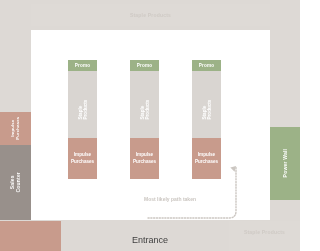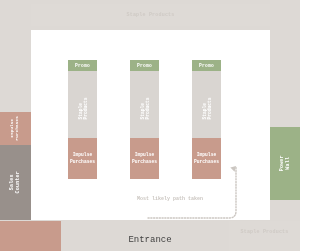--- a/index.html
+++ b/index.html
@@ -12,21 +12,20 @@
     background: #ffffff;
     font-family: "Liberation Sans", sans-serif;
     overflow: hidden;
   }
   #stage {
     position: relative;
     width: 300px;
     height: 251px;
     background: #ddd9d5;
     overflow: hidden;
-    font-family: Liberation Mono, monospace;
   }
 
   
   .floor {
     position: absolute;
     left: 31px;
     top: 30px;
     width: 239px;
     height: 190px;
     background: #ffffff;

